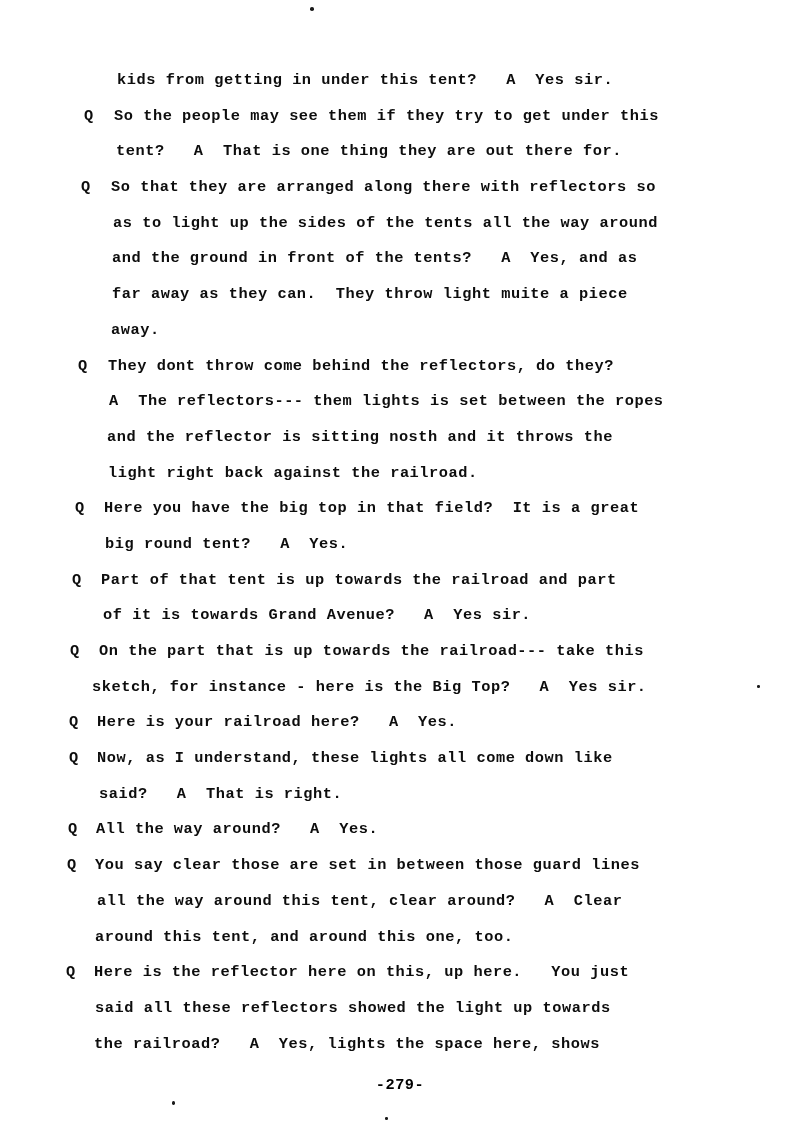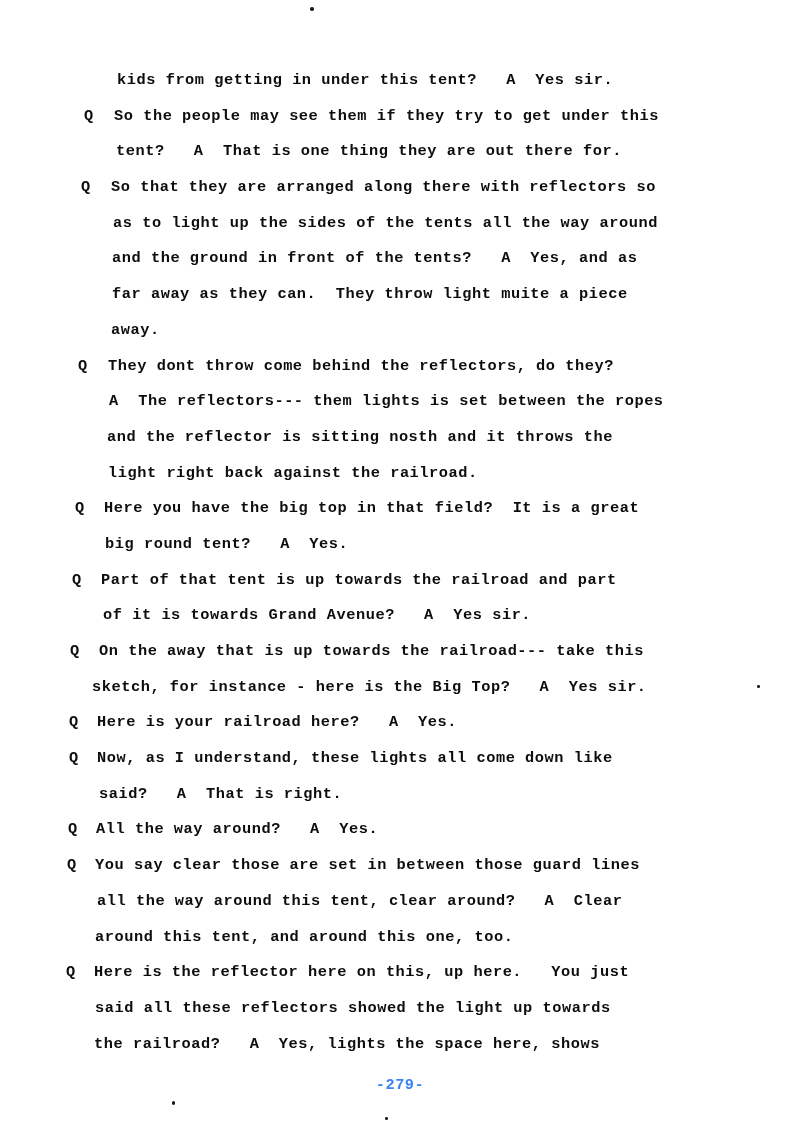--- a/index.html
+++ b/index.html
@@ -64,21 +64,21 @@
   .folio {
     position: absolute;
     left: 0;
     top: 1076px;
     width: 800px;
     text-align: center;
     font-family: "Liberation Mono", "DejaVu Sans Mono", monospace;
     font-size: 15.3px;
     font-weight: 700;
     letter-spacing: 0.5px;
-    color: #3b82f6;
+    color: #000000;
     white-space: pre;
   }
 
   
   .speck {
     position: absolute;
     background: #1a1a1a;
     border-radius: 45%;
   }
 </style>
@@ -97,21 +97,21 @@
       <div class="line"><span class="text" style="left: 112px;">far away as they can.  They throw light muite a piece</span></div>
       <div class="line"><span class="text" style="left: 111px;">away.</span></div>
       <div class="line"><span class="mark" style="left: 78px;">Q</span><span class="text" style="left: 108px;">They dont throw come behind the reflectors, do they?</span></div>
       <div class="line"><span class="text" style="left: 109px;">A  The reflectors--- them lights is set between the ropes</span></div>
       <div class="line"><span class="text" style="left: 107px;">and the reflector is sitting nosth and it throws the</span></div>
       <div class="line"><span class="text" style="left: 108px;">light right back against the railroad.</span></div>
       <div class="line"><span class="mark" style="left: 75px;">Q</span><span class="text" style="left: 104px;">Here you have the big top in that field?  It is a great</span></div>
       <div class="line"><span class="text" style="left: 105px;">big round tent?   A  Yes.</span></div>
       <div class="line"><span class="mark" style="left: 72px;">Q</span><span class="text" style="left: 101px;">Part of that tent is up towards the railroad and part</span></div>
       <div class="line"><span class="text" style="left: 103px;">of it is towards Grand Avenue?   A  Yes sir.</span></div>
-      <div class="line"><span class="mark" style="left: 70px;">Q</span><span class="text" style="left: 99px;">On the away that is up towards the railroad--- take this</span></div>
+      <div class="line"><span class="mark" style="left: 70px;">Q</span><span class="text" style="left: 99px;">On the part that is up towards the railroad--- take this</span></div>
       <div class="line"><span class="text" style="left: 92px;">sketch, for instance - here is the Big Top?   A  Yes sir.</span></div>
       <div class="line"><span class="mark" style="left: 69px;">Q</span><span class="text" style="left: 97px;">Here is your railroad here?   A  Yes.</span></div>
       <div class="line"><span class="mark" style="left: 69px;">Q</span><span class="text" style="left: 97px;">Now, as I understand, these lights all come down like</span></div>
       <div class="line"><span class="text" style="left: 99px;">said?   A  That is right.</span></div>
       <div class="line"><span class="mark" style="left: 68px;">Q</span><span class="text" style="left: 96px;">All the way around?   A  Yes.</span></div>
       <div class="line"><span class="mark" style="left: 67px;">Q</span><span class="text" style="left: 95px;">You say clear those are set in between those guard lines</span></div>
       <div class="line"><span class="text" style="left: 97px;">all the way around this tent, clear around?   A  Clear</span></div>
       <div class="line"><span class="text" style="left: 95px;">around this tent, and around this one, too.</span></div>
       <div class="line"><span class="mark" style="left: 66px;">Q</span><span class="text" style="left: 94px;">Here is the reflector here on this, up here.   You just</span></div>
       <div class="line"><span class="text" style="left: 95px;">said all these reflectors showed the light up towards</span></div>

